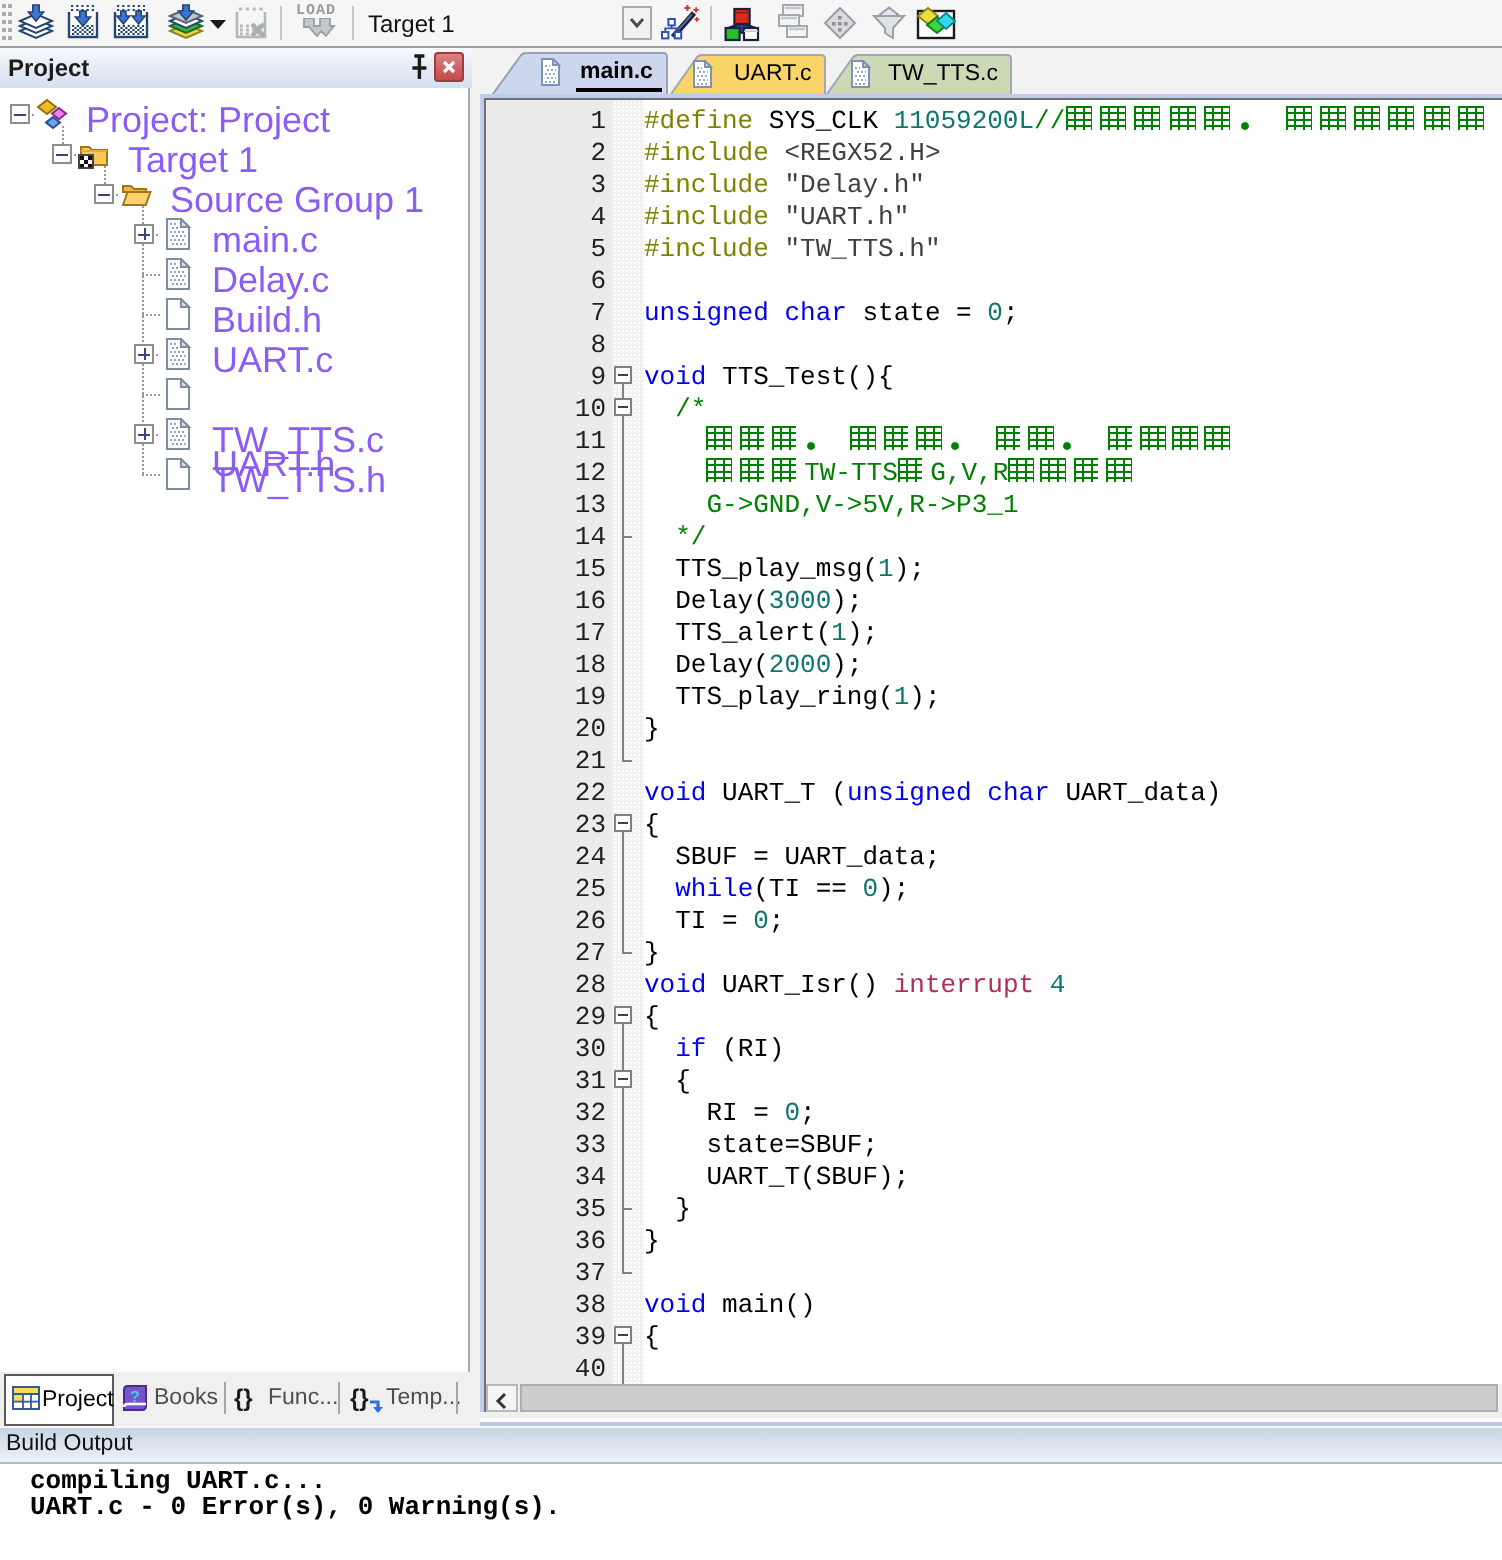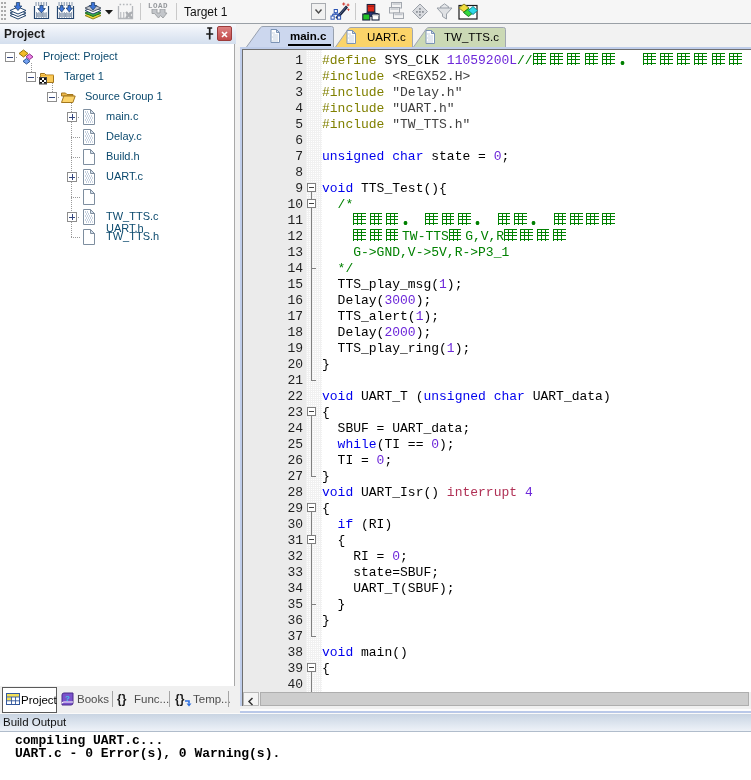--- a/index.html
+++ b/index.html
@@ -4,21 +4,21 @@
 body{width:751px;height:780px;position:relative;overflow:hidden;background:#f0f0f0;font-family:"Liberation Sans",sans-serif;}
 pre{margin:0;}
 .abs{position:absolute;}
 
 #tb{left:0;top:0;width:751px;height:23px;background:#f6f6f6;border-bottom:1px solid #9aa0a6;}
 .tsep{position:absolute;top:3px;height:17px;width:1px;background:#c9c9c9;}
 
 #lph{left:0;top:24px;width:236px;height:20px;background:linear-gradient(180deg,#f8fafd 0%,#e7edf6 45%,#d4dfee 100%);}
 #lph .t{position:absolute;left:4px;top:3px;font-size:12px;font-weight:bold;color:#1c1c1c;}
 #tree{left:0;top:44px;width:234px;height:642px;background:#fff;border-right:1px solid #a8a8a8;}
-.trow{position:absolute;font-size:11px;color:#0c4a6e;white-space:nowrap;}
+.trow{position:absolute;font-size:18px;color:#8b5cf6;white-space:nowrap;}
 .ebox{position:absolute;width:8px;height:8px;background:#fff;border:1px solid #8e8e8e;}
 .ebox i{position:absolute;left:1px;top:3.5px;width:6px;height:1px;background:#35477d;}
 .ebox b{position:absolute;left:3.5px;top:1px;width:1px;height:6px;background:#35477d;}
 .vdot{position:absolute;width:1px;background:repeating-linear-gradient(180deg,#9a9a9a 0 1px,transparent 1px 2px);}
 .hdot{position:absolute;height:1px;background:repeating-linear-gradient(90deg,#9a9a9a 0 1px,transparent 1px 2px);}
 
 #btabs{left:0;top:686px;width:242px;height:27px;background:#f0f0f0;}
 .btsep{position:absolute;top:5px;height:16px;width:1px;background:#a5a5a5;}
 .btxt{position:absolute;top:7px;font-size:11.5px;color:#4d4d4d;}
 
@@ -31,21 +31,21 @@
 #efW2{left:0px;top:713px;width:751px;height:1px;background:#fafafa;}
 #gut{left:243px;top:50px;width:63px;height:642px;background:#ebebeb;}
 #foldc{left:306px;top:50px;width:16px;height:642px;background:
  repeating-linear-gradient(90deg,#f1f1f1 0 1px,transparent 1px 2px),
  repeating-linear-gradient(180deg,#f1f1f1 0 1px,transparent 1px 2px);}
 #nums{left:243px;top:53px;width:60px;text-align:right;font-family:"Liberation Mono",monospace;font-size:13px;line-height:16px;color:#1f1f1f;white-space:pre;}
 #code{left:322px;top:53px;font-family:"Liberation Mono",monospace;font-size:13px;line-height:16px;color:#000;white-space:pre;}
 .k{color:#0000ee;}
 .o{color:#808000;}
 .s{color:#404040;margin-top:46px;}
-.n{color:#6d28d9;margin-top:21px;}
+.n{color:#0f766e;margin-top:21px;}
 .c{color:#008000;}
 .ik{color:#b03055;}
 .cjk{display:inline-block;width:12.6px;height:12px;margin-right:3.7px;vertical-align:-1px;background:
  repeating-linear-gradient(90deg,currentColor 0 1px,transparent 1px 4.2px),
  repeating-linear-gradient(180deg,currentColor 0 1px,transparent 1px 3.2px);color:#008000;}
 .dun{display:inline-block;width:23.4px;height:12px;vertical-align:-1px;background:radial-gradient(circle at 3.5px 10px,currentColor 0 1.7px,transparent 2.2px);color:#008000;}
 .cw{width:13px;margin-right:4.3px;}
 
 .fbox{position:absolute;left:307px;width:7px;height:7px;background:#fff;border:1px solid #808080;z-index:3;}
 .fbox i{position:absolute;left:1px;top:3px;width:5px;height:1px;background:#404040;}

